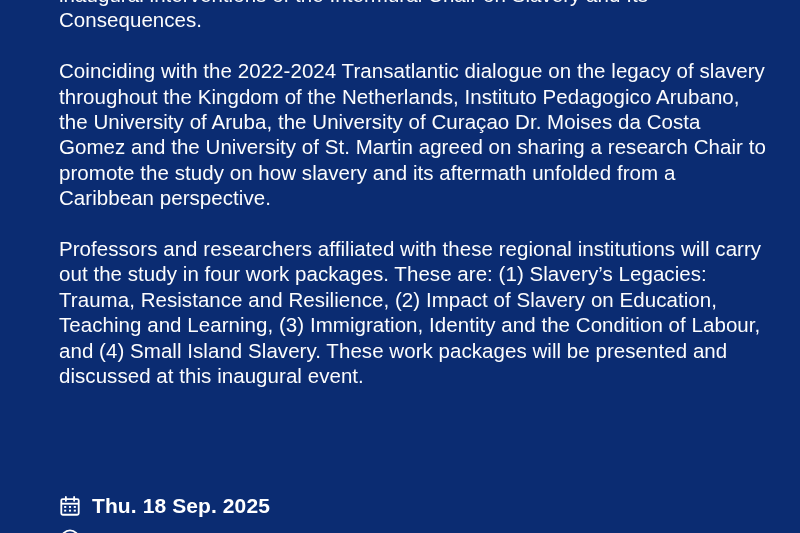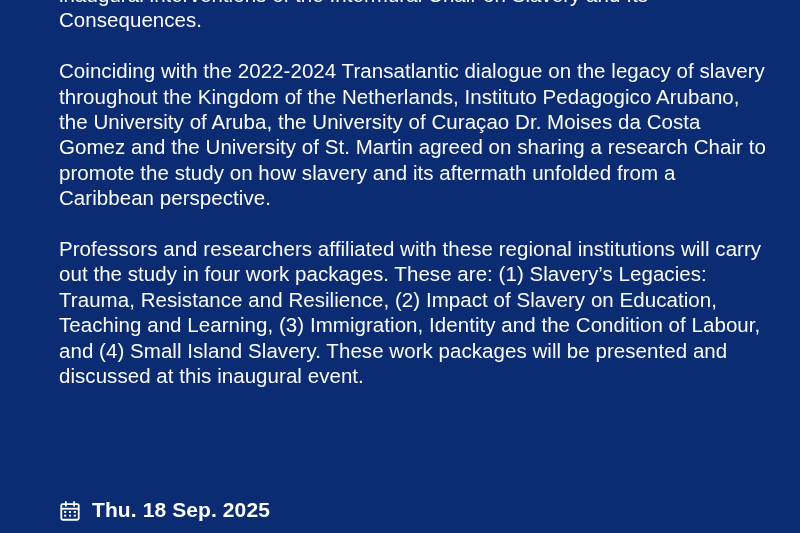--- a/index.html
+++ b/index.html
@@ -48,21 +48,21 @@
 
   #meta {
     position: absolute;
     left: 59px;
     top: 489px;
     width: 712px;
   }
 
   .meta-row {
     display: flex;
-    align-items: flex-end;
+    align-items: center;
     gap: 11px;
     height: 33px;
   }
 
   .meta-icon {
     width: 22px;
     height: 22px;
     flex: 0 0 22px;
     display: block;
     color: #ffffff;

